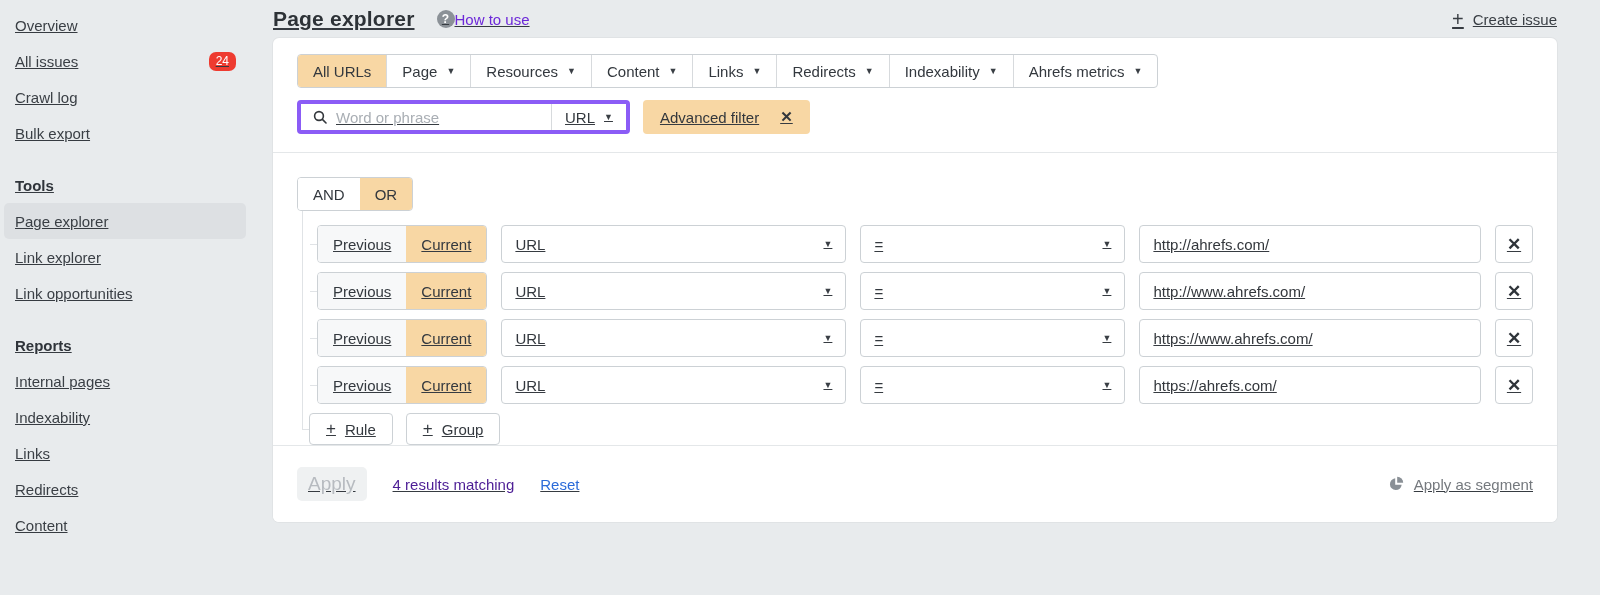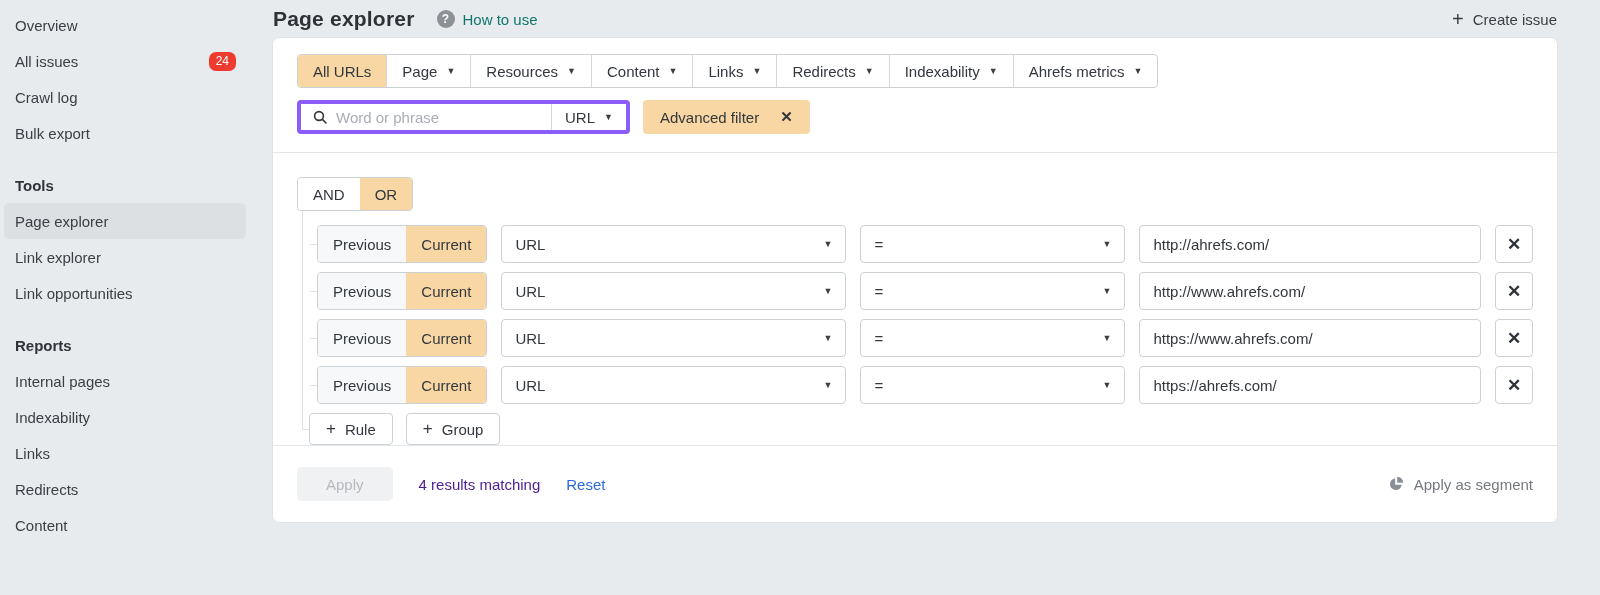--- a/index.html
+++ b/index.html
@@ -3,21 +3,21 @@
 <meta charset="utf-8">
 <style>
   * { margin:0; padding:0; box-sizing:border-box; }
   html,body { width:1600px; height:595px; overflow:hidden; }
   body {
     font-family:"Liberation Sans", sans-serif;
     background:#e8ebed;
     color:#363b41;
     font-size:15px;
   }
-  .layout { display:flex; width:1600px; height:522px; }
+  .layout { display:flex; width:1600px; height:522px;text-decoration:underline; }
 
   
   .sidebar { width:250px; flex:0 0 250px; padding:7px 4px 0 4px; }
   .side-item {
     display:flex; align-items:center;
     height:36px; padding:0 10px 0 11px;
     border-radius:5px; cursor:pointer;
     color:#3a3f45; white-space:nowrap;
   }
   .side-item.active { background:#dde0e3; }
@@ -37,21 +37,21 @@
   .main { flex:1; padding:0 43px 0 23px; display:flex; flex-direction:column; }
   .header-row { height:62px; display:flex; align-items:center; }
   .page-title { font-size:21px; font-weight:bold; color:#2d3237; letter-spacing:.2px; }
   .help { display:flex; align-items:center; margin-left:22px; cursor:pointer; }
   .q-icon {
     width:18px; height:18px; border-radius:50%;
     background:#8b9197; color:#ffffff;
     font-size:12px; font-weight:bold;
     display:flex; align-items:center; justify-content:center;
   }
-  .help-label { margin-left:8px; color:#0f766e; }
+  .help-label { color:#6d28d9; }
   .create-issue { margin-left:auto; display:flex; align-items:center; cursor:pointer; color:#393e44; }
   .create-issue .plus { font-size:20px; font-weight:400; margin-right:9px; line-height:1; }
 
   
   .card {
     background:#ffffff; border-radius:6px;
     height:516px;
     box-shadow:0 0 0 1px rgba(0,0,0,0.03);
     display:flex; flex-direction:column;
   }
@@ -155,22 +155,22 @@
 
   
   .card-footer {
     border-top:1px solid #e4e7e9;
     height:77px; display:flex; align-items:center;
     padding:0 24px; border-radius:0 0 6px 6px; background:#ffffff;
   }
   .apply-btn {
     background:#eff1f2; color:#b7bbc0;
     border:none; border-radius:5px;
-    height:34px; padding:0 29px;
-    font-family:"Liberation Sans", sans-serif; font-size:15px;
+    height:34px; padding:0 11px;
+    font-family:"Liberation Sans", sans-serif; font-size:19px;
   }
   .results-text { margin-left:26px; color:#4c1d95; }
   .reset-link { margin-left:26px; color:#2b6bd9; cursor:pointer; }
   .segment-action { margin-left:auto; display:flex; align-items:center; color:#75797e; cursor:pointer; }
   .segment-action svg { margin-right:10px; }
 </style>
 </head>
 <body>
 
 <div class="layout">

